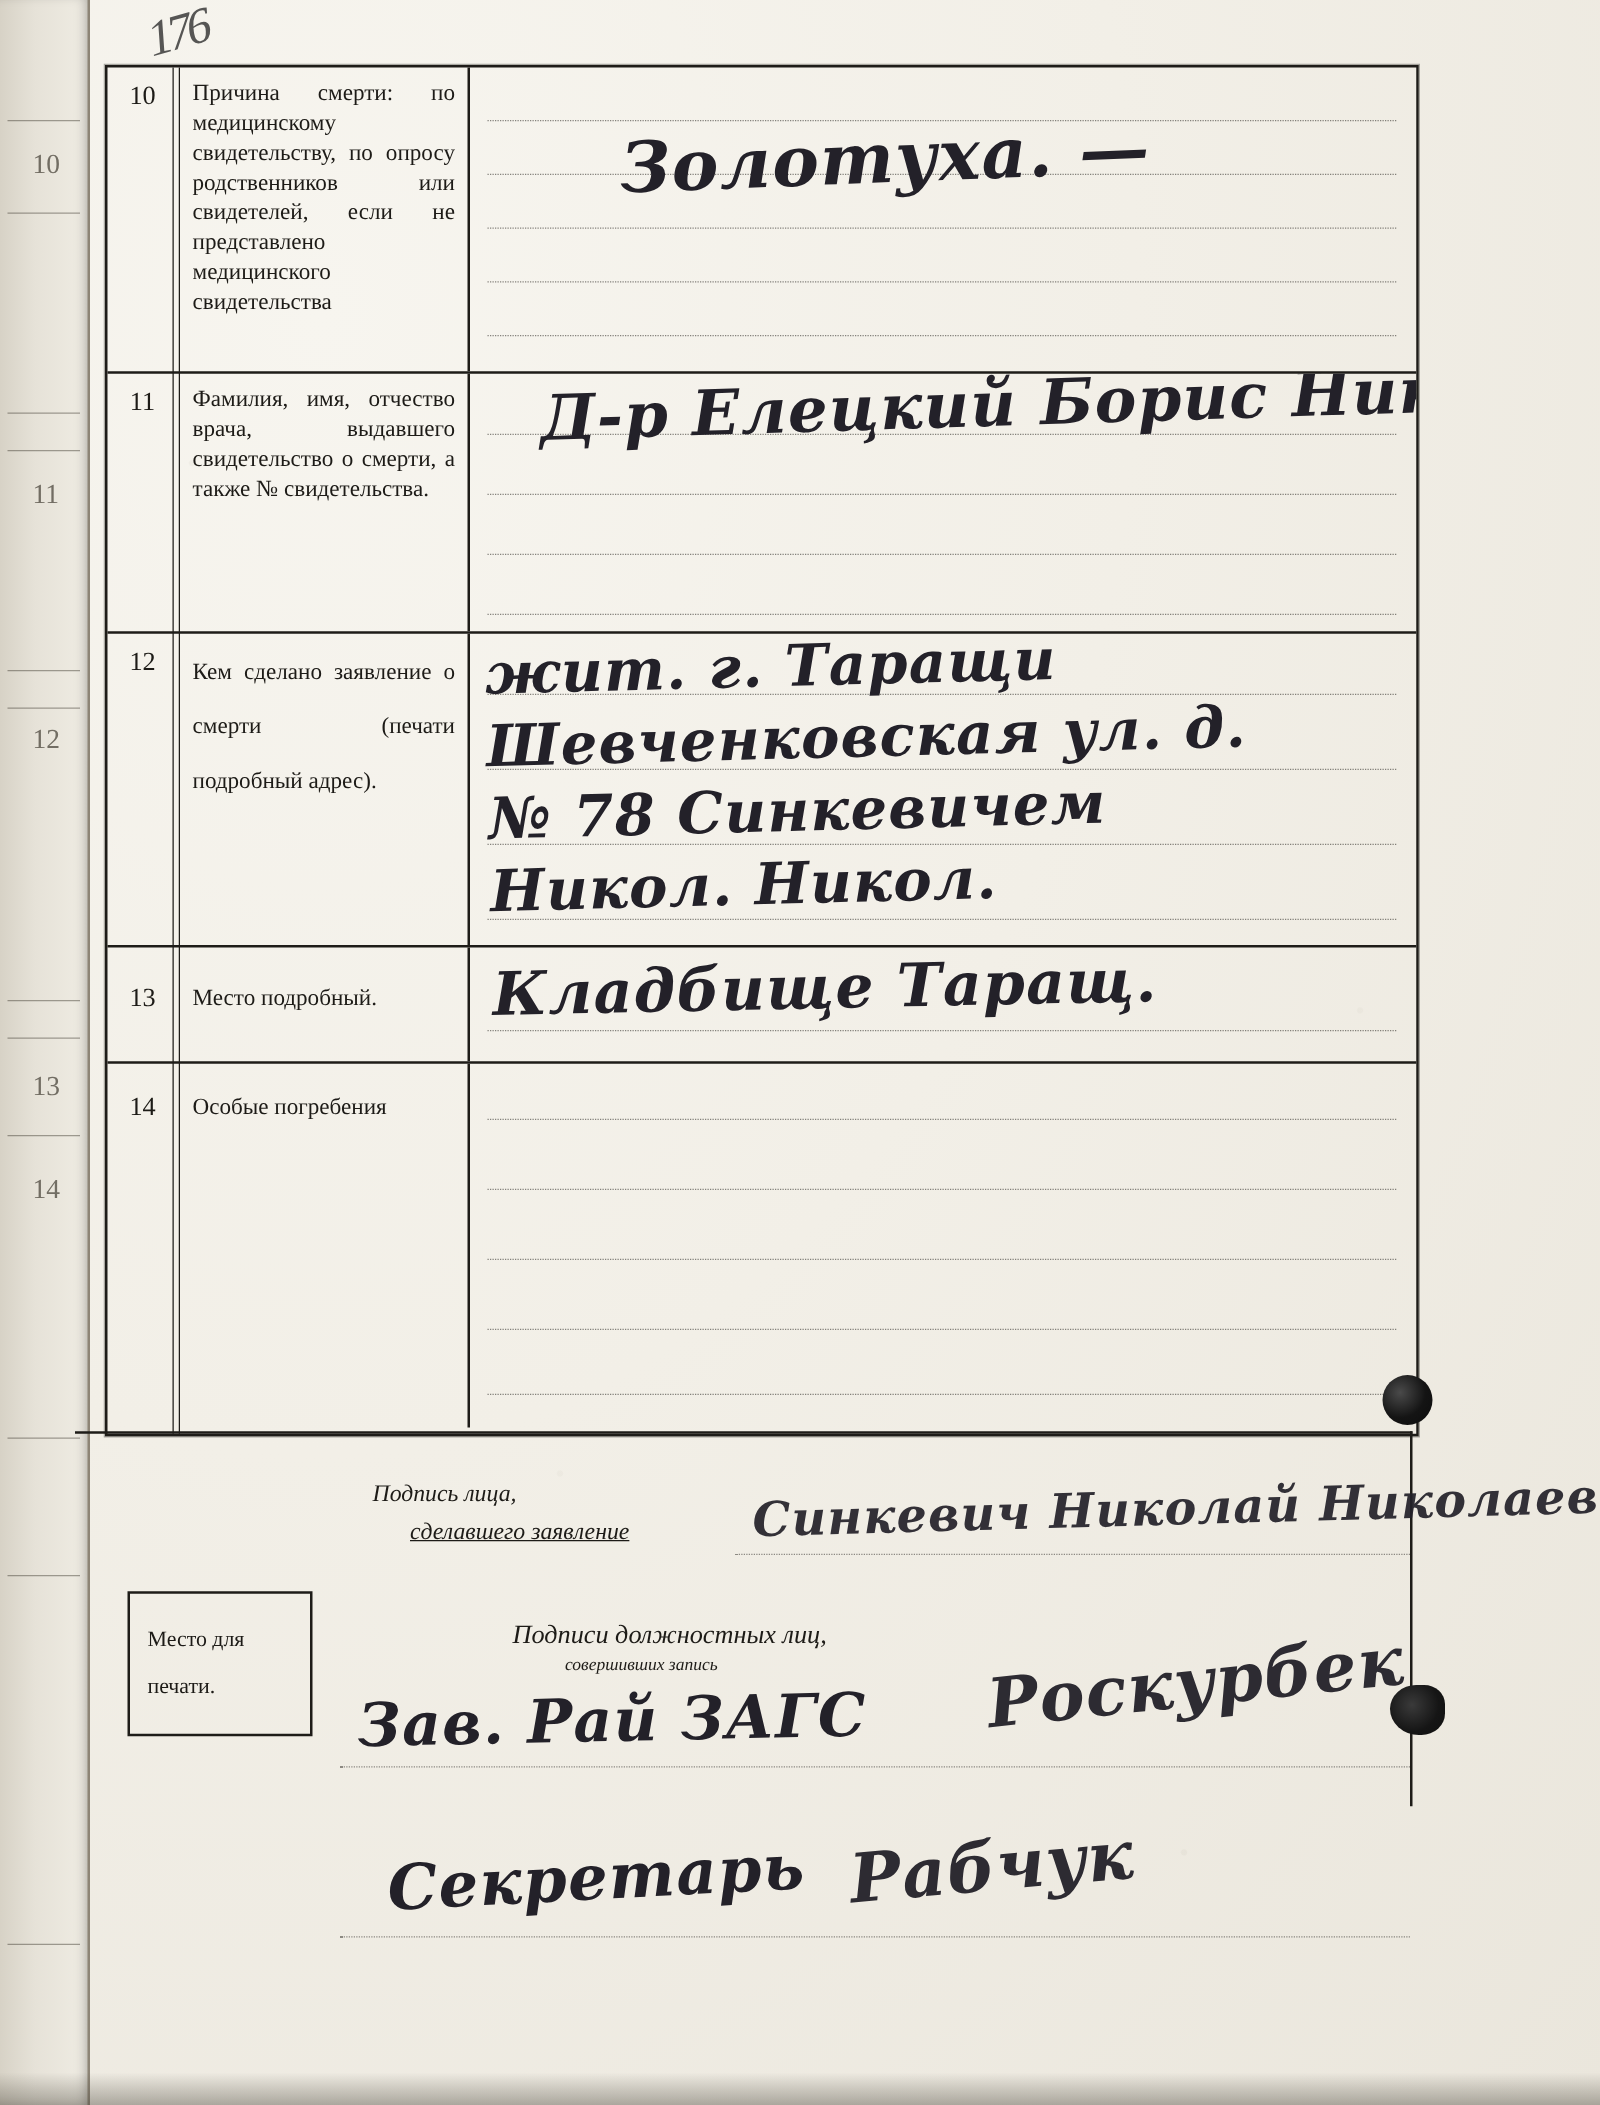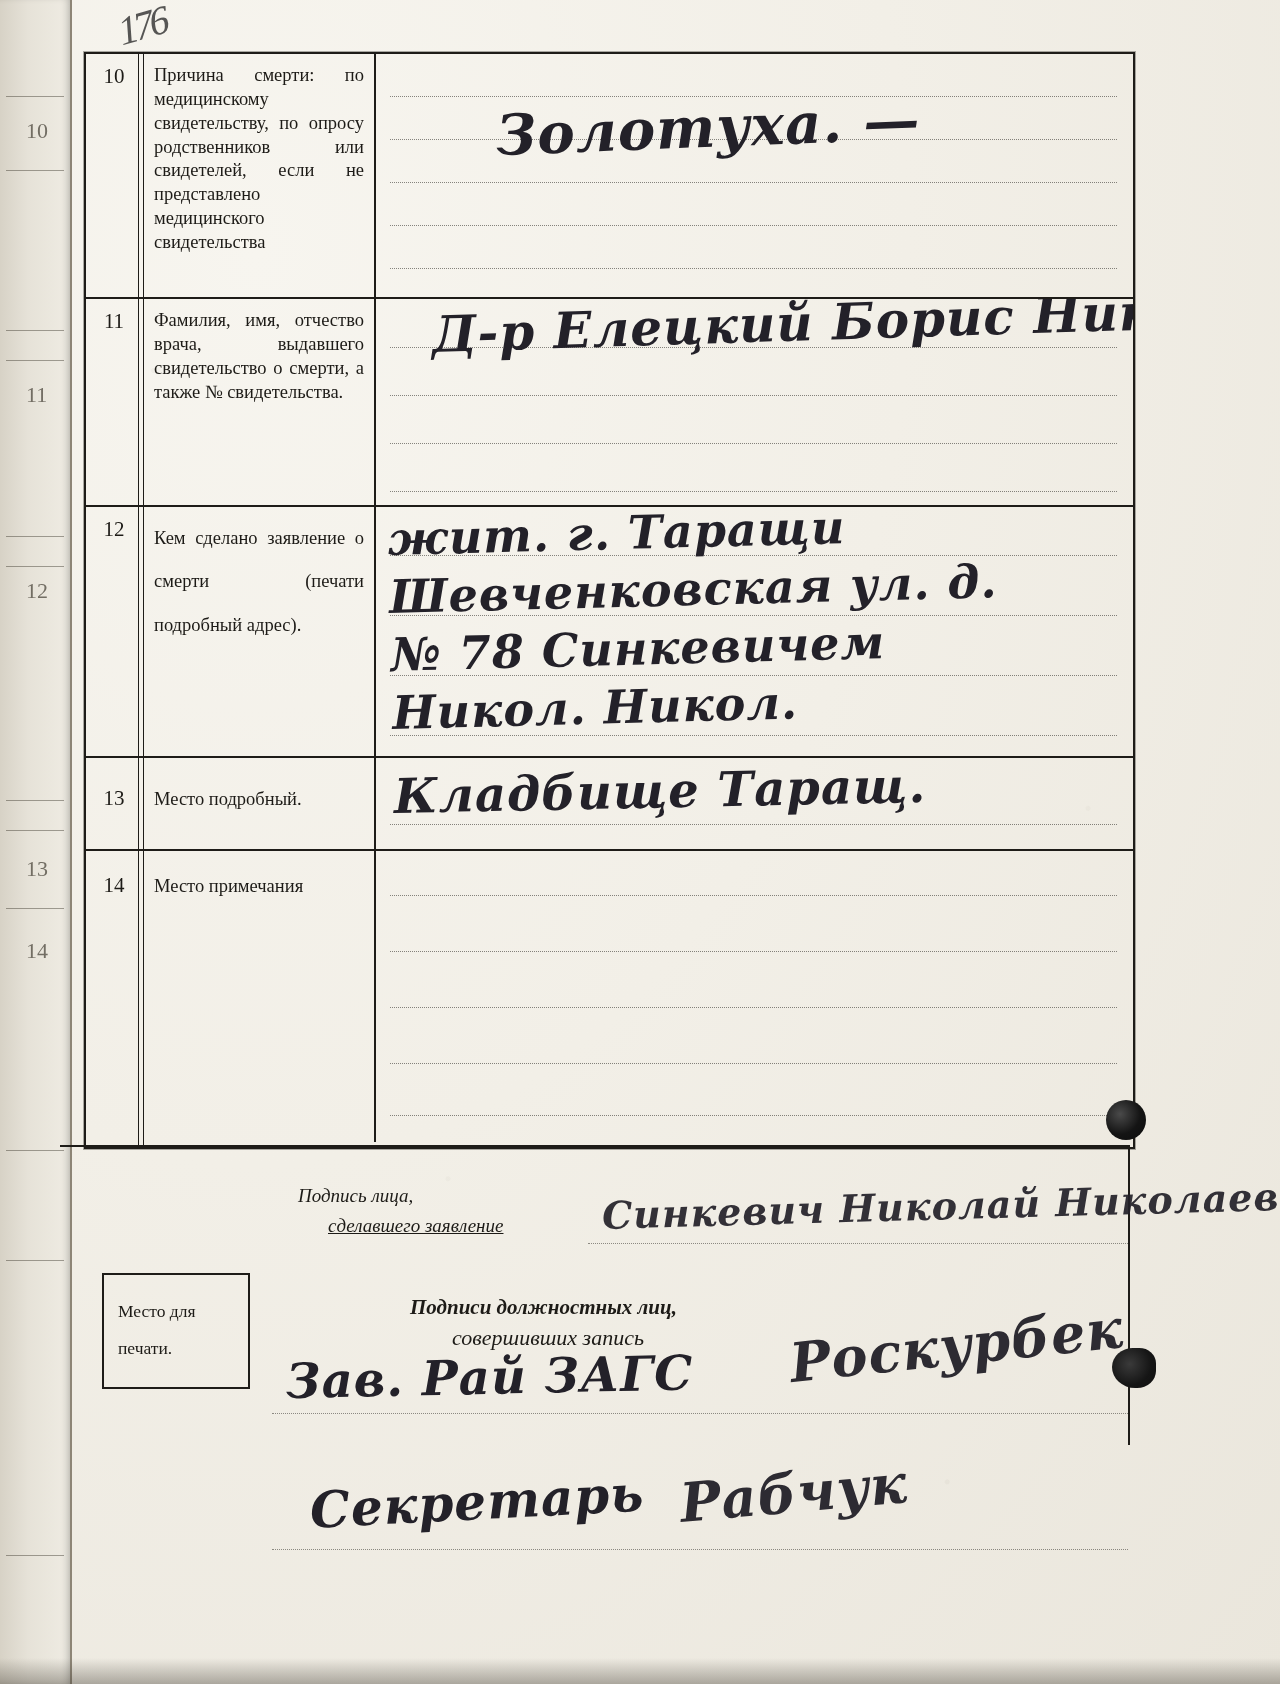--- a/index.html
+++ b/index.html
@@ -299,21 +299,21 @@
       <div class="c-value">
         <div class="guides">
           <i style="top:66px"></i>
         </div>
         <div class="hw" style="left:18px; top:10px; font-size:48px; transform:rotate(-1.2deg);">Кладбище Таращ.</div>
       </div>
     </div>
 
     <div class="row" style="height:291px">
       <div class="c-num" style="padding-top:22px">14</div>
-      <div class="c-label" style="padding-top:24px; text-align:left;">Место примечания</div>
+      <div class="c-label" style="padding-top:24px; text-align:left;">Особые погребения</div>
       <div class="c-value">
         <div class="guides">
           <i style="top:44px"></i>
             <i style="top:100px"></i>
             <i style="top:156px"></i>
           <i style="top:212px"></i>
             <i style="top:264px"></i>
         </div>
         <div class="hw" style="left:18px; top:8px; font-size:44px;"></div>
       </div>
@@ -328,22 +328,22 @@
     <span class="lbl-italic" style="left:238px; top:40px;">Подпись лица,</span>
     <span class="lbl-italic" style="left:268px; top:70px;text-decoration:underline;">сделавшего заявление</span>
     <div class="long-rule" style="left:528px; top:98px; width:540px;"></div>
     <div class="hw" style="left:542px; top:48px; font-size:38px; transform:rotate(-1.6deg); opacity:.92;">Синкевич Николай Николаевич</div>
 
     <div id="stamp-box">
       <div>Место для</div>
       <div>печати.</div>
     </div>
 
-    <span class="lbl-italic" style="left:350px; top:150px; font-size:21px;font-weight:bold;">Подписи должностных лиц,</span>
-    <span class="lbl-italic" style="left:392px; top:180px; font-size:22px;">совершивших запись</span>
+    <span class="lbl-italic" style="left:350px; top:150px; font-size:21px;">Подписи должностных лиц,</span>
+    <span class="lbl-italic" style="left:392px; top:180px; font-size:14px;">совершивших запись</span>
 
     <div class="long-rule" style="left:212px; top:268px; width:856px;"></div>
     <div class="hw" style="left:226px; top:208px; font-size:48px; transform:rotate(-1.2deg);">Зав. Рай ЗАГС</div>
     <div class="hw" style="left:730px; top:186px; font-size:54px; transform:rotate(-6deg); opacity:.95;">Роскурбек</div>
 
     <div class="long-rule" style="left:212px; top:404px; width:856px;"></div>
     <div class="hw" style="left:250px; top:336px; font-size:50px; transform:rotate(-3deg);">Секретарь</div>
     <div class="hw" style="left:620px; top:326px; font-size:54px; transform:rotate(-5deg); opacity:.95;">Рабчук</div>
   </div>
 

